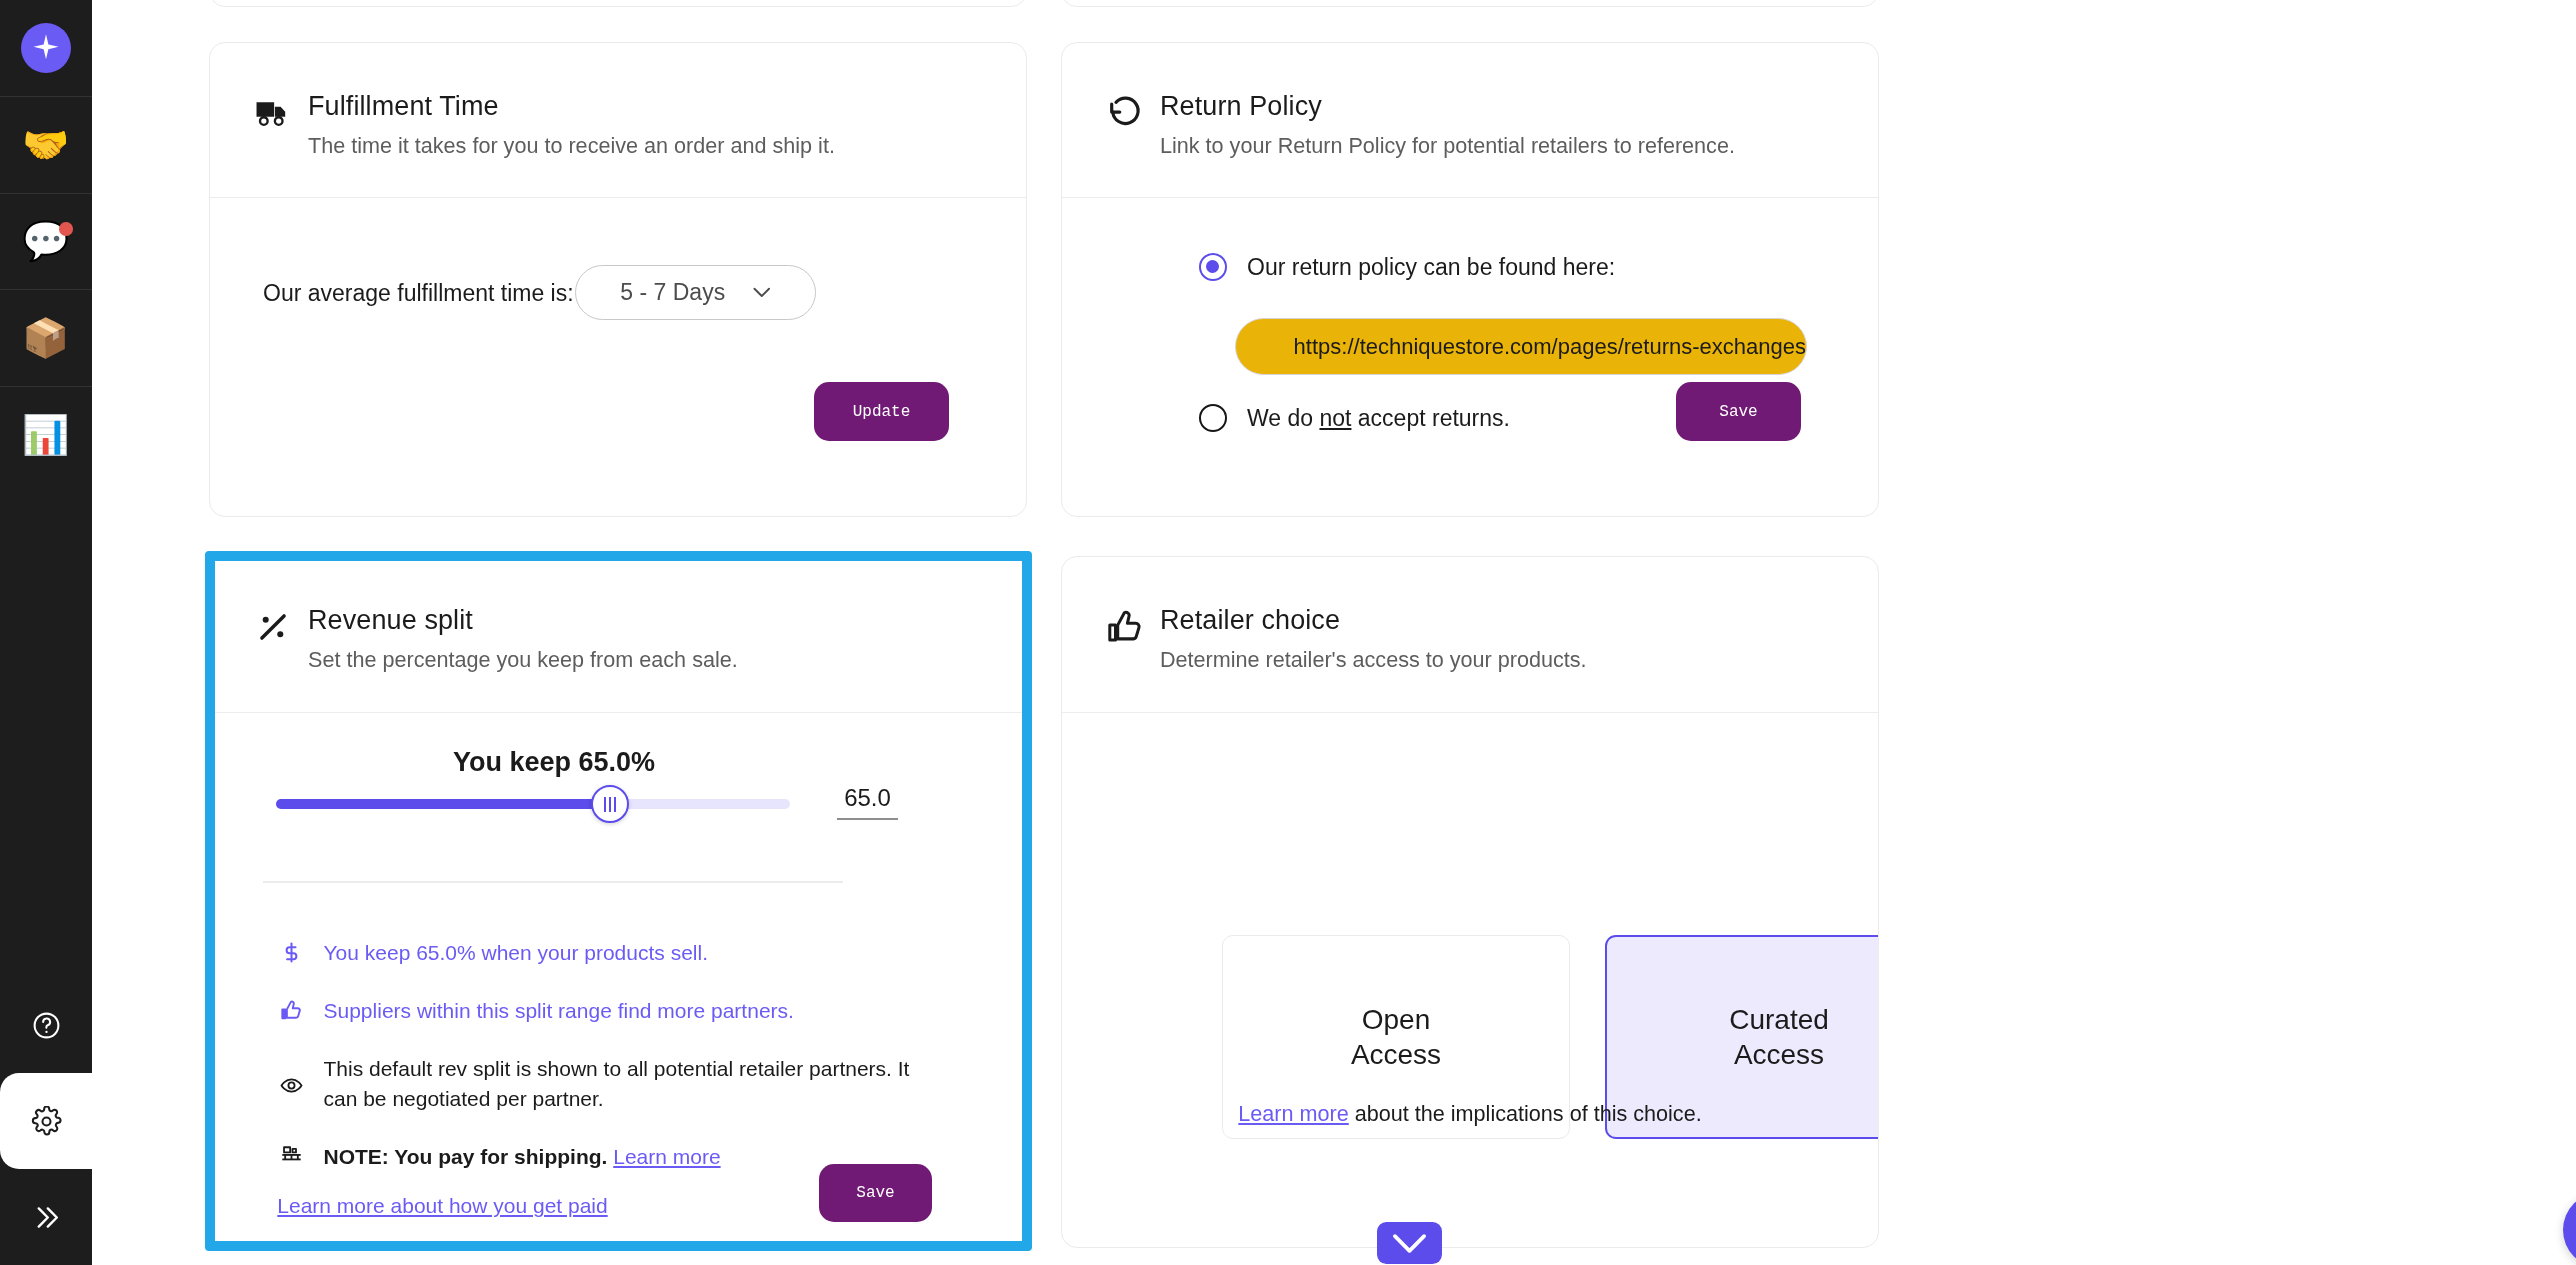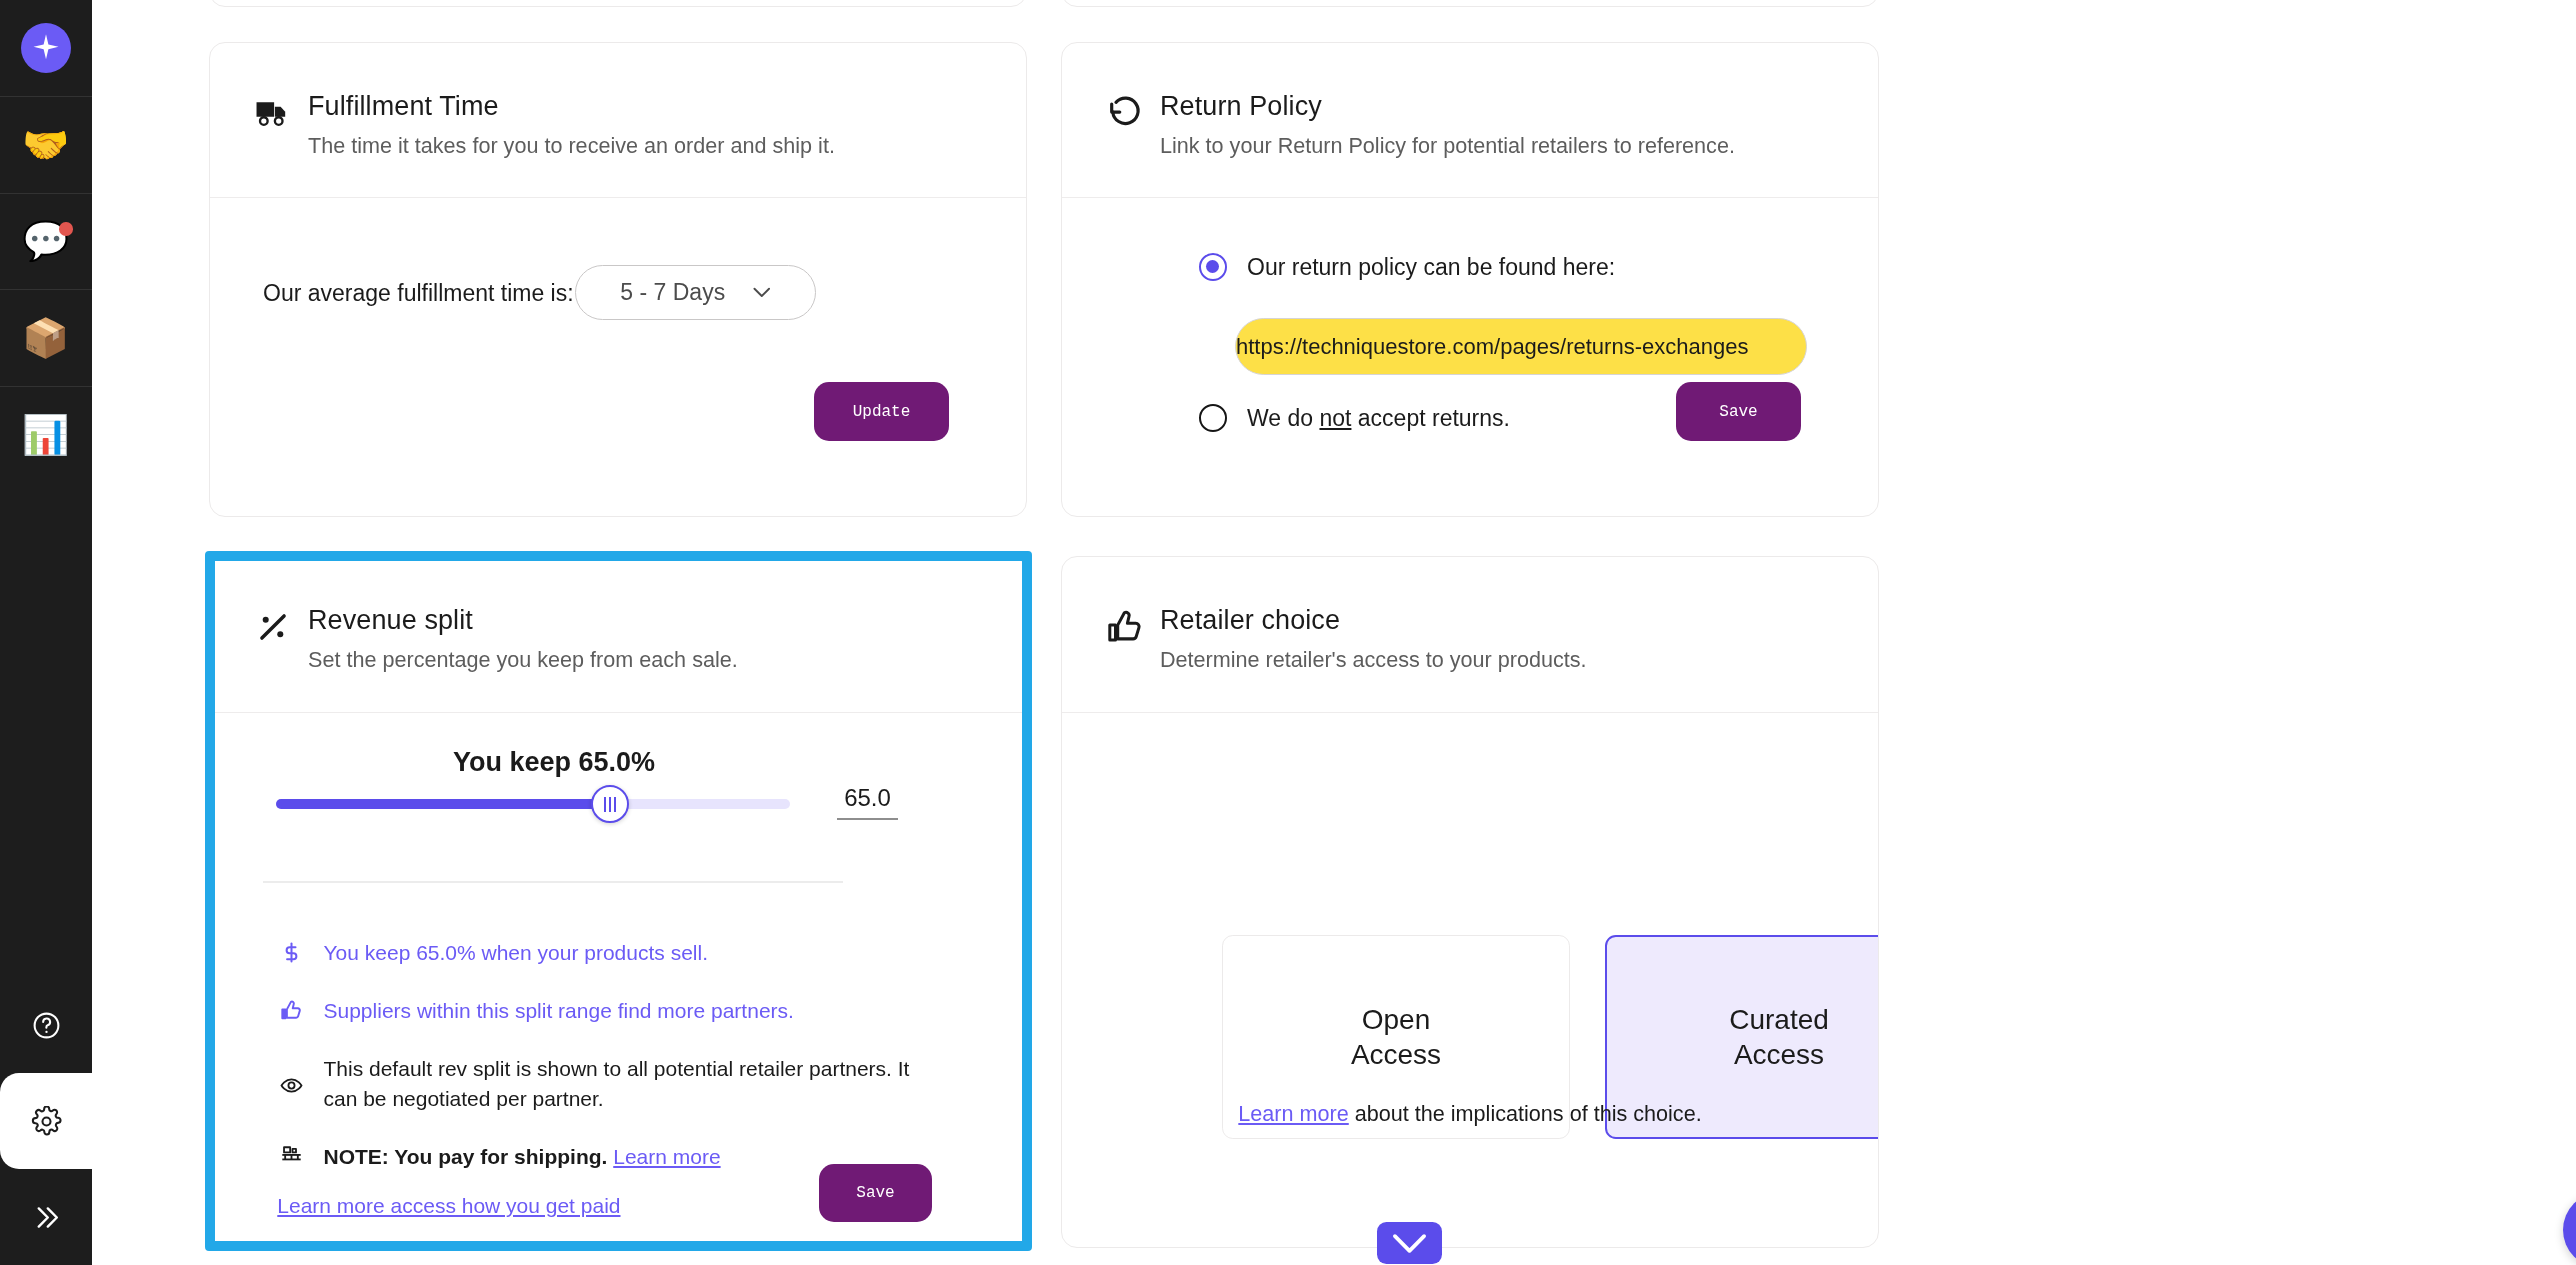--- a/index.html
+++ b/index.html
@@ -110,24 +110,24 @@
   .radio.checked { border-color: #5b4ceb; }
   .radio.checked::after {
     content: ""; position: absolute; left: 4.7px; top: 4.7px;
     width: 13.5px; height: 13.5px; border-radius: 50%; background: #5b4ceb;
   }
   .radio-label { font-size: 23px; color: #1b1b1b; }
   .u { text-decoration: underline; }
 
   .url-input {
     border: 1.3px solid #d6d4d4; border-radius: 673px;
-    background: #fde047; height: 57px; width: 572px;
+    background: #eab308; height: 57px; width: 572px;
     font-size: 22px; color: #1b1b1b;
     font-family: "Liberation Sans", sans-serif;
-    text-align: left; outline: none;
+    text-align: right; outline: none;
   }
 
   
   .slider-wrap { position: relative; }
   .slider-label {
     font-size: 27px; color: #1b1b1b; font-weight: bold;
     text-align: center;
   }
   .track {
     position: absolute; height: 9.4px; border-radius: 5.4px;
@@ -396,21 +396,21 @@
               <rect x="4.2" y="3.4" width="6.4" height="5.4"></rect>
               <rect x="13" y="5.1" width="3.7" height="3.7"></rect>
               <path d="M2.4 11.4h19.2"></path>
               <path d="M5.4 11.4v4.4M12 11.4v4.4M18.6 11.4v4.4"></path>
               <path d="M2.4 16.1h19.2"></path>
             </svg>
           </span>
           <span class="bullet-txt dark"><b>NOTE: You pay for shipping.</b> <span class="lnk">Learn more</span></span>
         </div>
 
-        <div class="lnk-plain" style="margin-left:1.3px;">Learn more access how you get paid</div>
+        <div class="lnk-plain" style="margin-left:1.3px;">Learn more about how you get paid</div>
       </div>
 
       <button class="btn-pill" style="position:absolute; left:609px; top:451px; width:113px; height:58px;">Save</button>
     </div>
   </div>
 
   <div class="card" style="left:969px; top:556px; width:818px; height:692px;">
     <div class="card-head" style="height:155px;">
       <div class="card-head-icon">
         <svg viewBox="0 0 24 24" fill="none" stroke="#1b1b1b" stroke-width="1.9" stroke-linejoin="round" aria-hidden="true">

